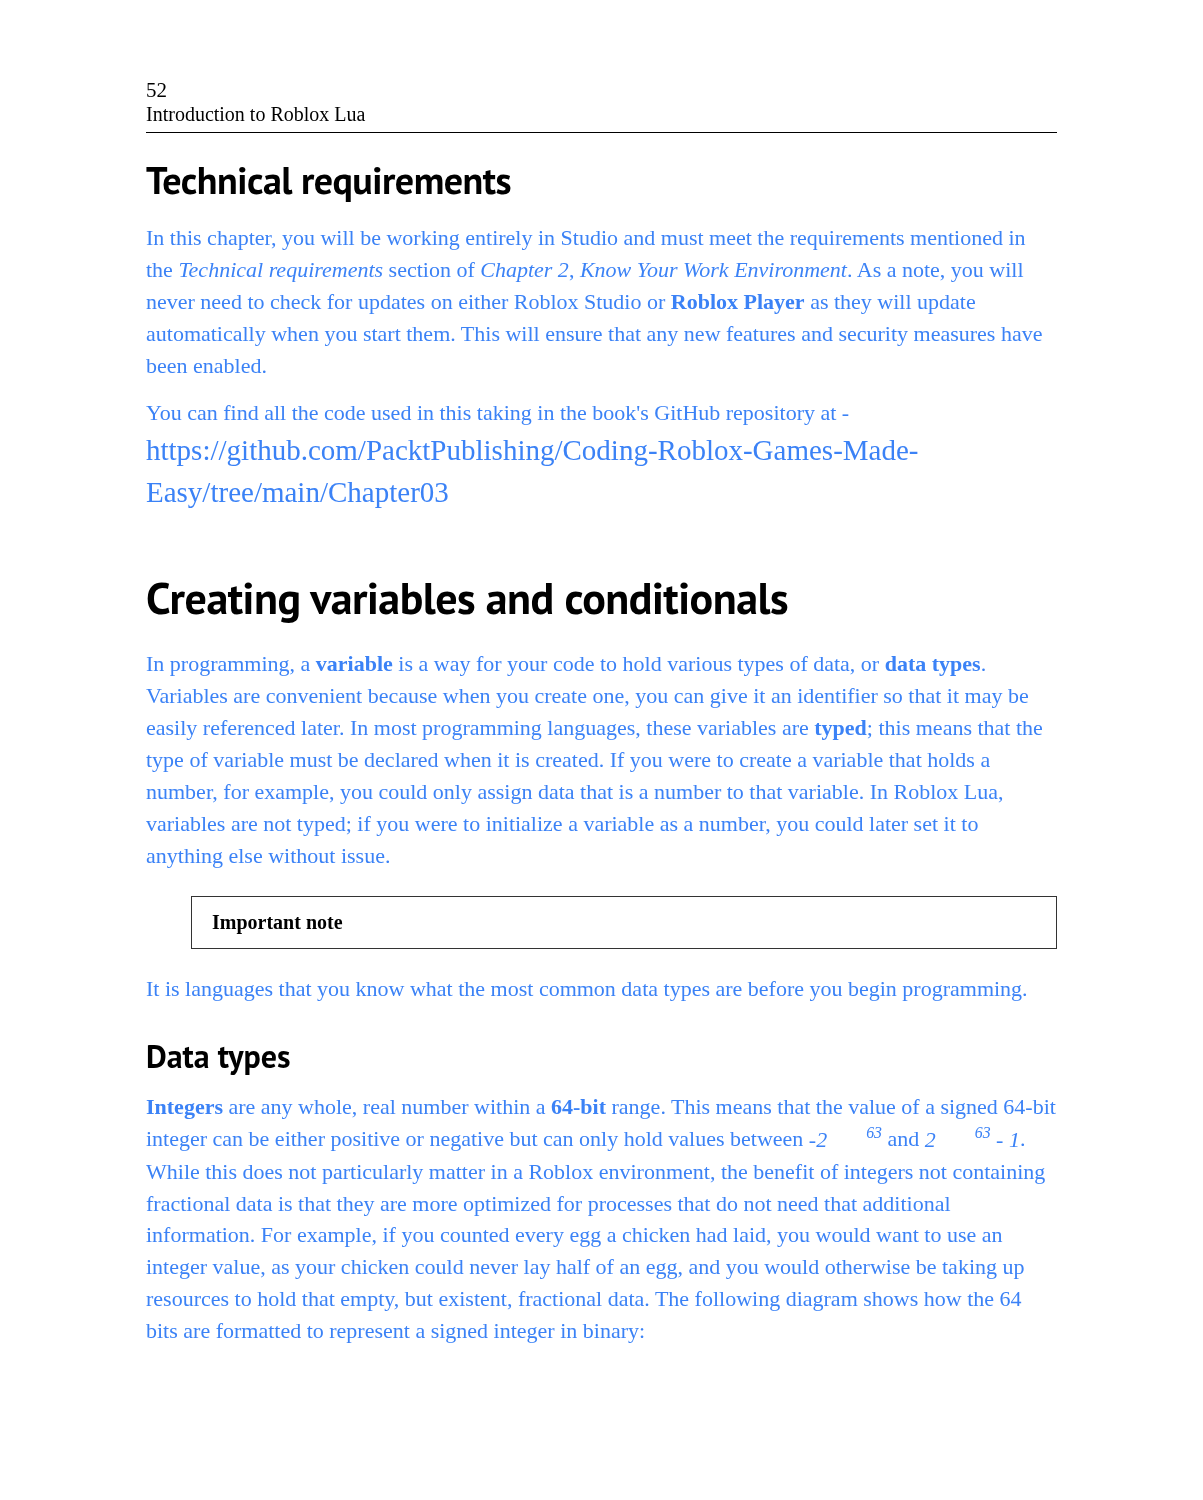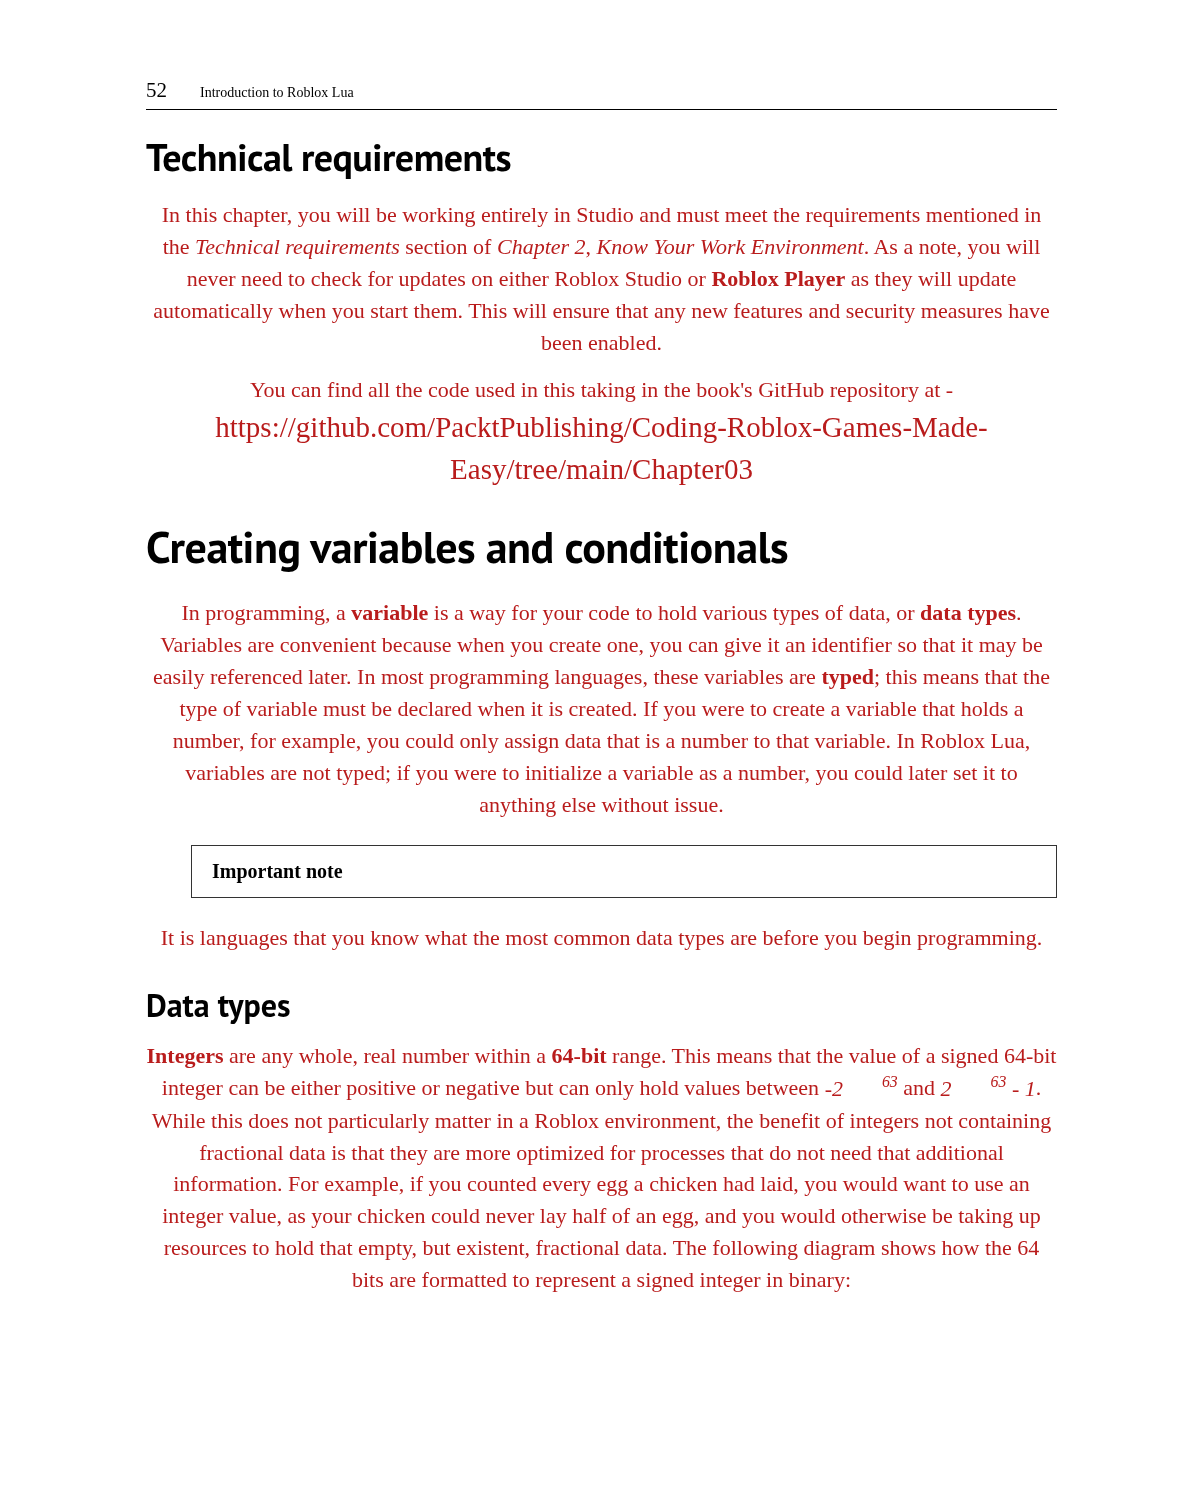--- a/index.html
+++ b/index.html
@@ -14,58 +14,57 @@
       width: 1203px;
       height: 1500px;
       padding: 78px 146px 60px 146px;
     }
     .page-header {
       display: flex;
       align-items: baseline;
       margin-bottom: 8px;
       border-bottom: 1px solid #000;
       padding-bottom: 6px;
+      flex-direction: column;
     }
     .page-number {
       font-size: 21px;
       margin-right: 18px;
     }
     .running-head {
-      font-size: 14px;
-      margin-left: 15px;
+      font-size: 20px;
     }
     h1.sec1 {
       font-family: 'PT Sans', 'Helvetica Neue', Helvetica, Arial, sans-serif;
       font-weight: 700;
       font-size: 38px;
       margin-top: 22px;
       margin-bottom: 18px;
       letter-spacing: -0.5px;
     }
     h1.sec2 {
       font-family: 'PT Sans', 'Helvetica Neue', Helvetica, Arial, sans-serif;
       font-weight: 700;
       font-size: 44px;
-      margin-top: 28px;
+      margin-top: 56px;
       margin-bottom: 22px;
       letter-spacing: -0.5px;
     }
     h2.subsec {
       font-family: 'PT Sans', 'Helvetica Neue', Helvetica, Arial, sans-serif;
       font-weight: 700;
       font-size: 32px;
       margin-top: 30px;
       margin-bottom: 14px;
     }
     p {
       font-size: 22px;
       line-height: 1.45;
       margin-bottom: 16px;
-      color: #b91c1c;
-      text-align: center;
+      color: #3b82f6;
     }
     .ital {
       font-style: italic;
     }
     .bold {
       font-weight: 700;
     }
     .code {
       font-family: Liberation Serif, serif;
       font-size: 29px;

